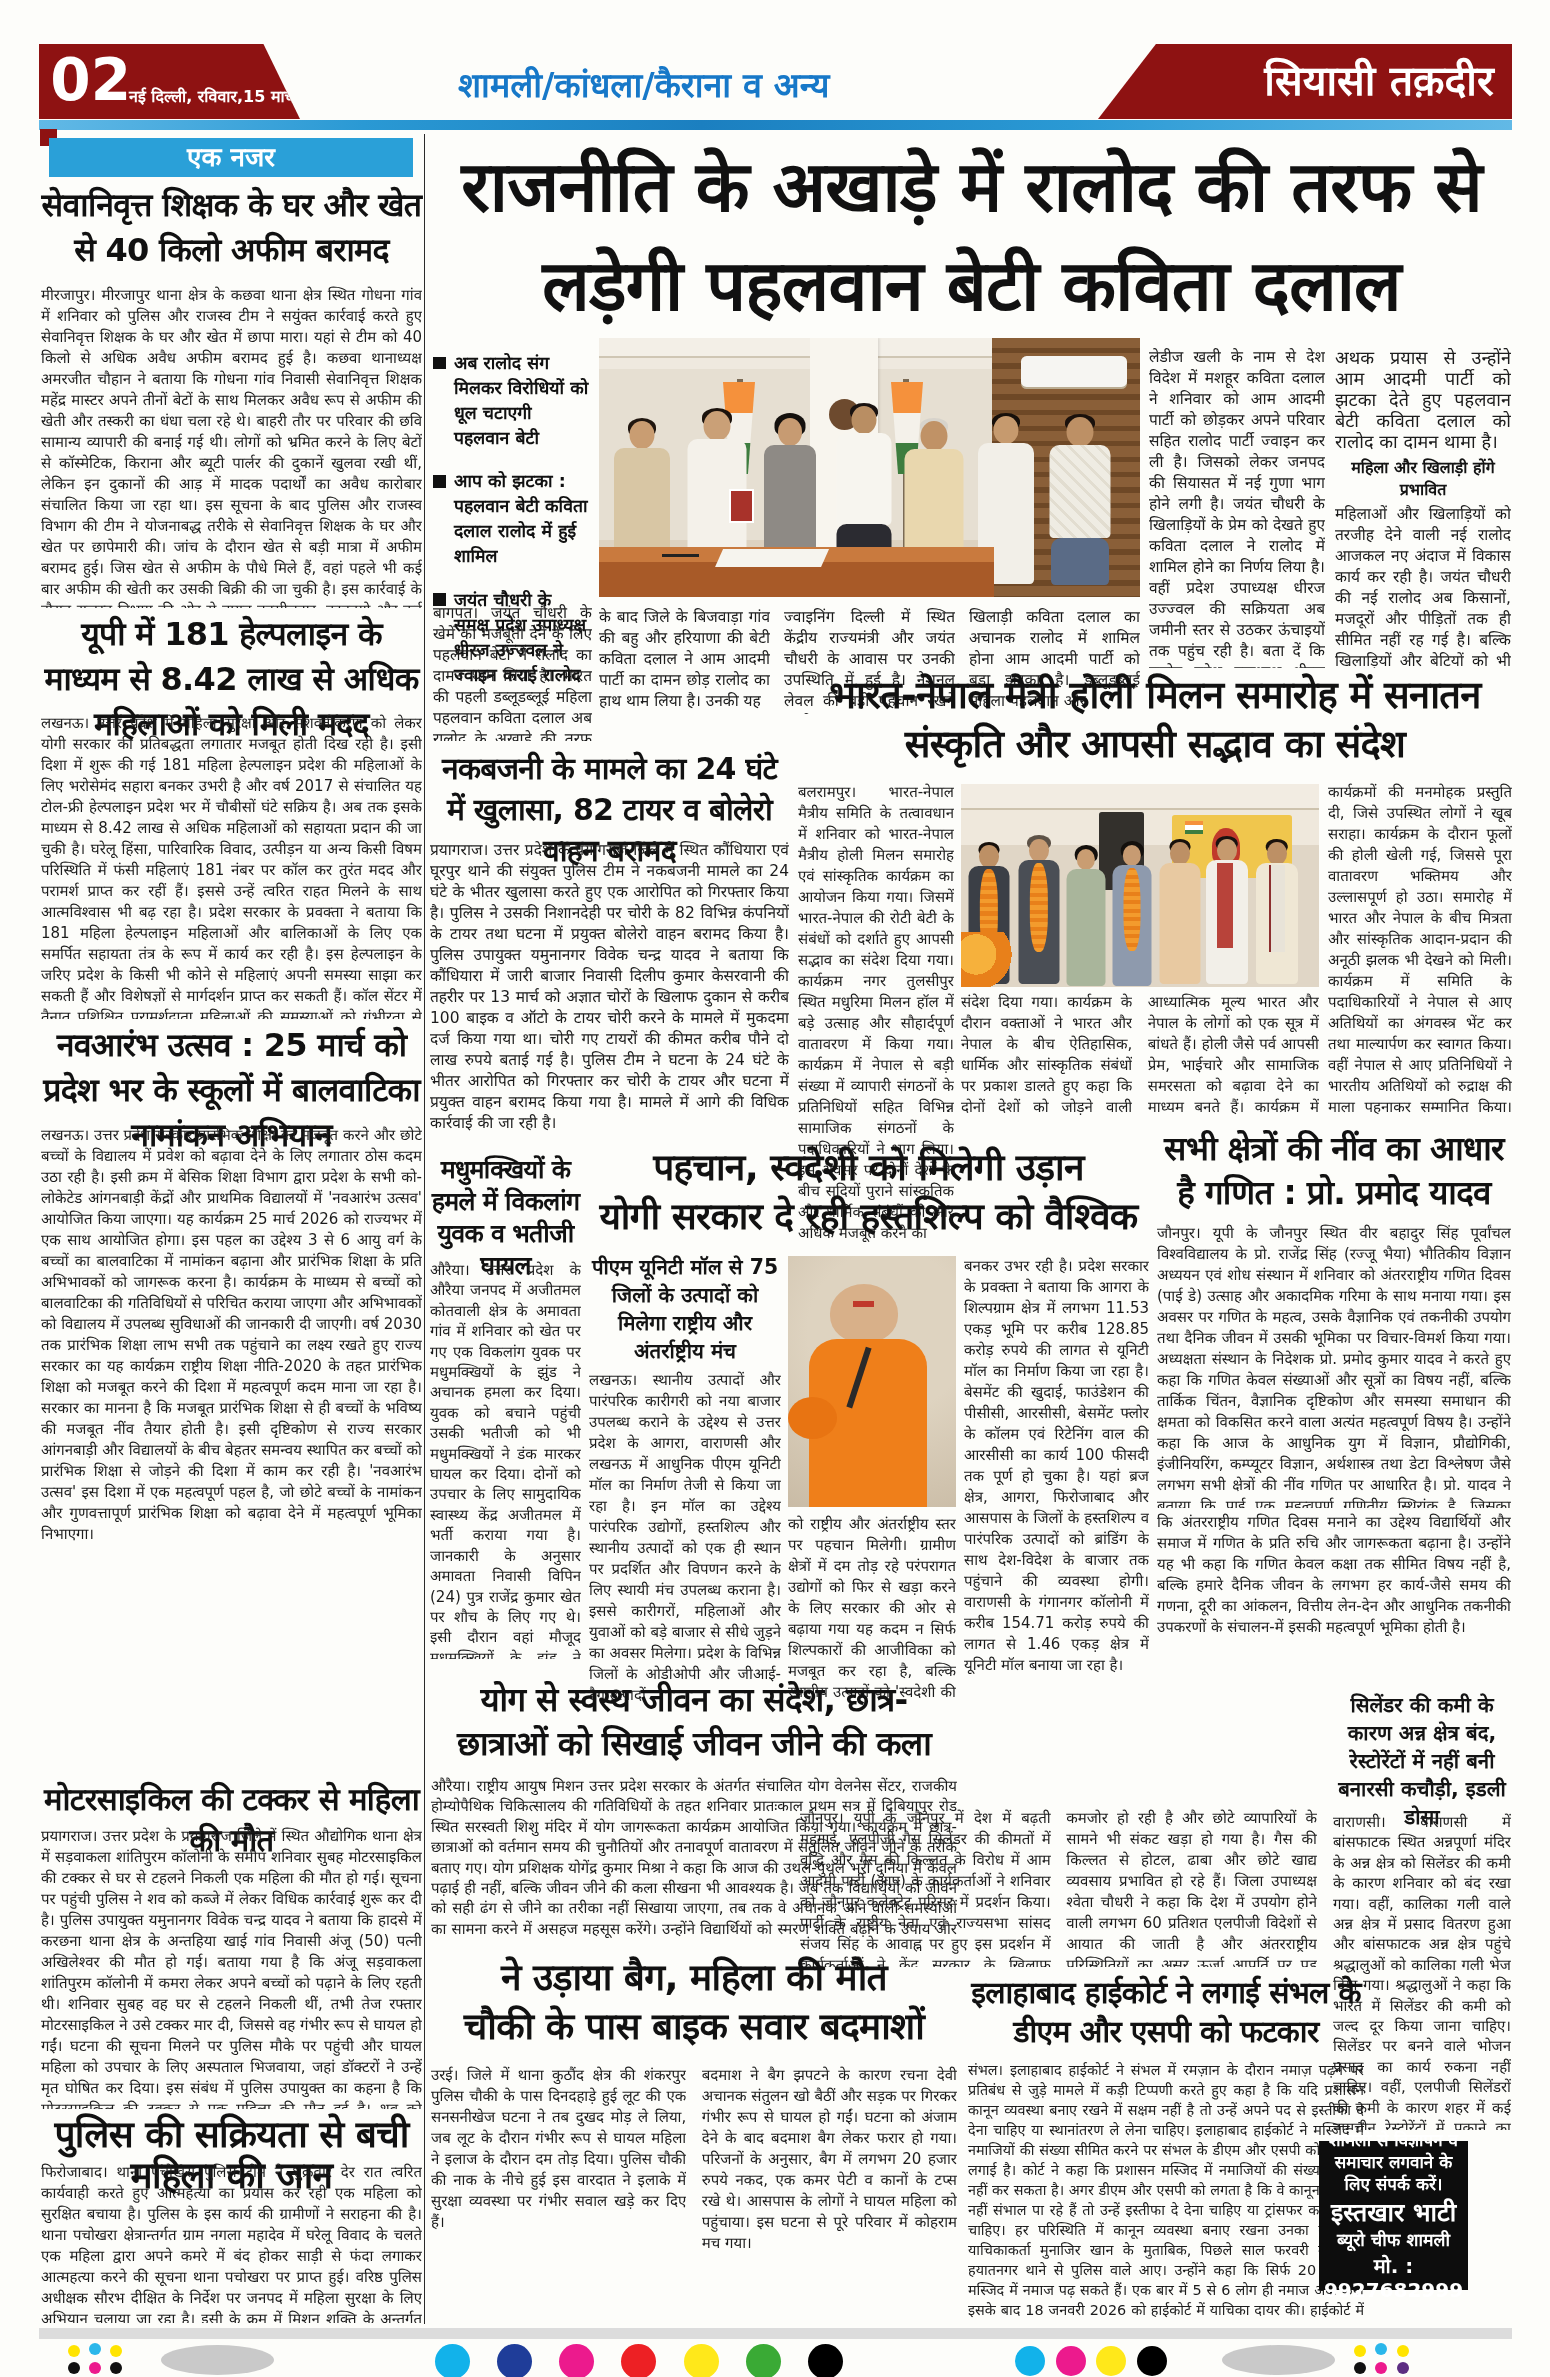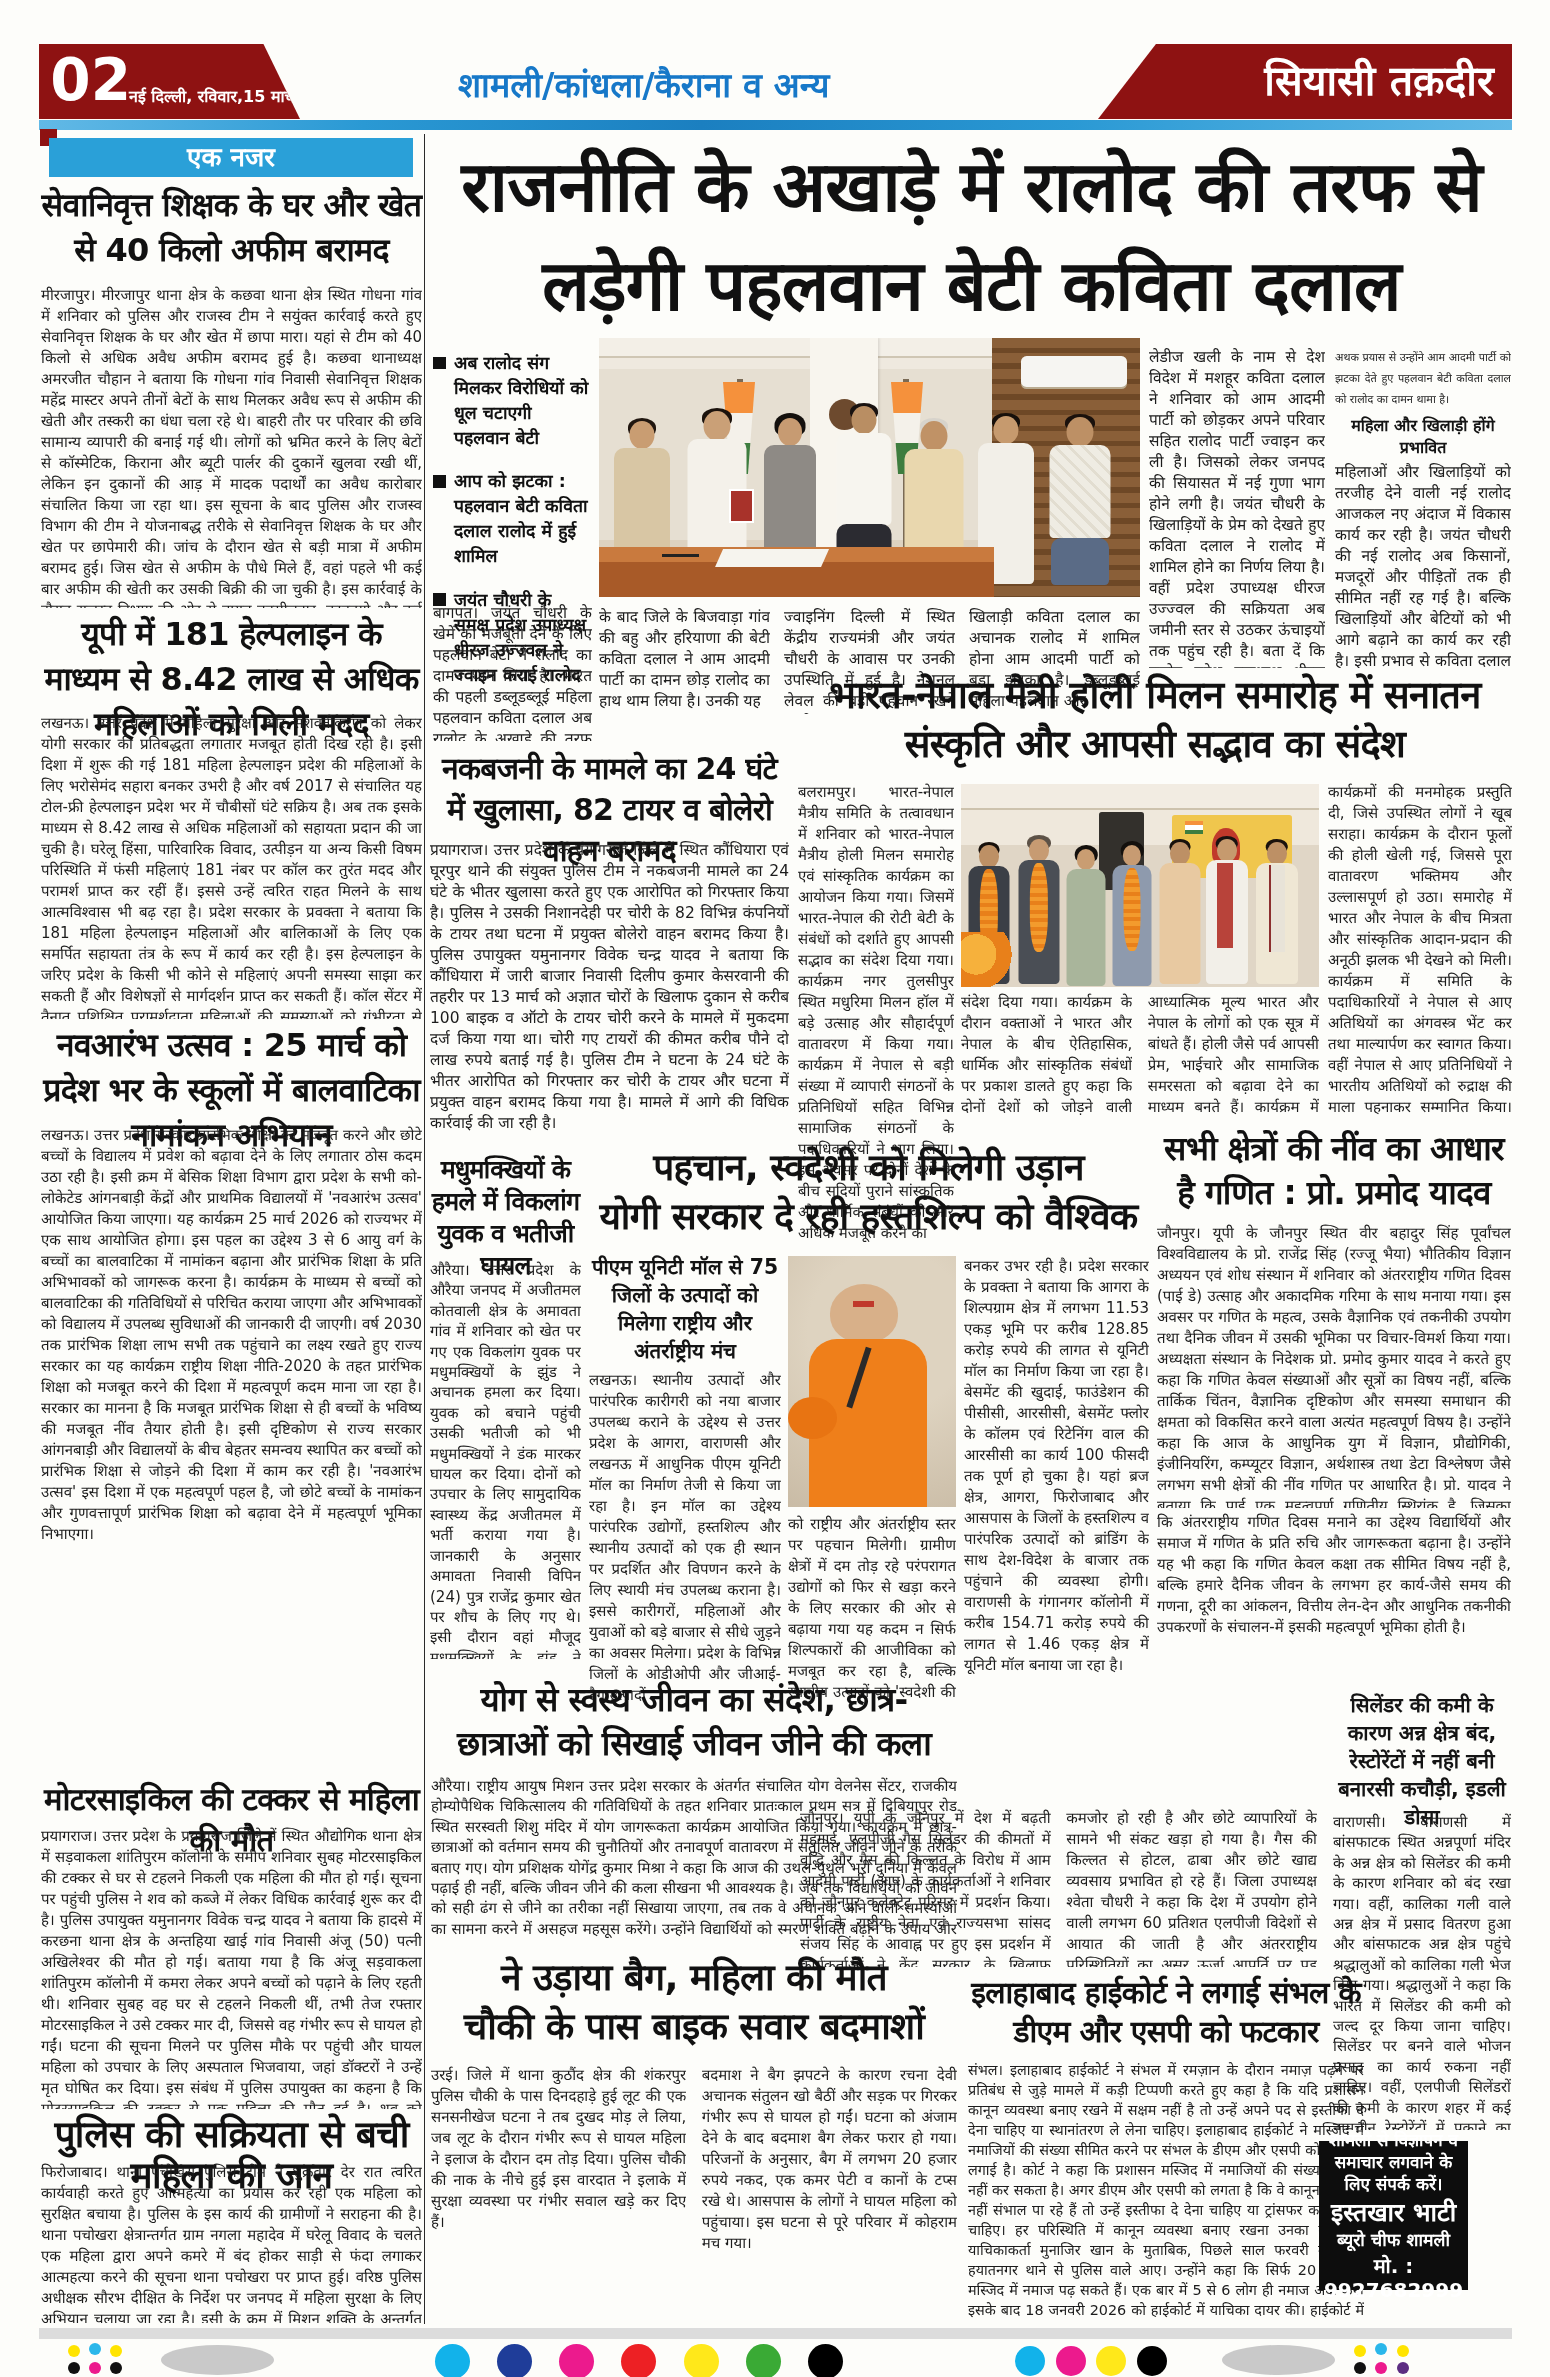--- a/index.html
+++ b/index.html
@@ -162,21 +162,21 @@
   </div>
 
   <div class="abs cols3" style="left:599px;top:607px;width:541px;height:107px;">
     <div class="bd" style="font-size:15.5px;line-height:21px;">के बाद जिले के बिजवाड़ा गांव की बहु और हरियाणा की बेटी कविता दलाल ने आम आदमी पार्टी का दामन छोड़ रालोद का हाथ थाम लिया है। उनकी यह</div>
     <div class="bd" style="font-size:15.5px;line-height:21px;">ज्वाइनिंग दिल्ली में स्थित केंद्रीय राज्यमंत्री और जयंत चौधरी के आवास पर उनकी उपस्थिति में हुई है। नेशनल लेवल की बड़ी पहचान रखने वाली</div>
     <div class="bd" style="font-size:15.5px;line-height:21px;">खिलाड़ी कविता दलाल का अचानक रालोद में शामिल होना आम आदमी पार्टी को बड़ा झटका है। डब्लूडब्लूई महिला पहलवान और</div>
   </div>
 
   <div class="abs bd" style="left:1149px;top:347px;width:176px;height:321px;font-size:15.5px;line-height:21px;">लेडीज खली के नाम से देश विदेश में मशहूर कविता दलाल ने शनिवार को आम आदमी पार्टी को छोड़कर अपने परिवार सहित रालोद पार्टी ज्वाइन कर ली है। जिसको लेकर जनपद की सियासत में नई गुणा भाग होने लगी है। जयंत चौधरी के खिलाड़ियों के प्रेम को देखते हुए कविता दलाल ने रालोद में शामिल होने का निर्णय लिया है। वहीं प्रदेश उपाध्यक्ष धीरज उज्ज्वल की सक्रियता अब जमीनी स्तर से उठकर ऊंचाइयों तक पहुंच रही है। बता दें कि रालोद प्रदेश उपाध्यक्ष धीरज उज्ज्वल संगठन पर जमीनी कार्यों के लिए जाने जाते हैं। चाहे सदस्यता अभियान हो या पार्टी सुप्रीमो के कार्यक्रम, धीरज उज्ज्वल हमेशा ही संगठन के लिए शत प्रतिशत देते हैं। इसी क्रम में उनके</div>
   <div class="abs" style="left:1335px;top:347px;width:176px;height:321px;overflow:hidden;">
-    <div class="bd" style="font-size:11px;line-height:21px;">अथक प्रयास से उन्होंने आम आदमी पार्टी को झटका देते हुए पहलवान बेटी कविता दलाल को रालोद का दामन थामा है।</div>
+    <div class="bd" style="font-size:18px;line-height:21px;">अथक प्रयास से उन्होंने आम आदमी पार्टी को झटका देते हुए पहलवान बेटी कविता दलाल को रालोद का दामन थामा है।</div>
     <div style="font-size:16px;font-weight:900;text-align:center;margin:4.2px 0;">महिला और खिलाड़ी होंगे प्रभावित</div>
     <div class="bd" style="font-size:15.5px;line-height:21px;">महिलाओं और खिलाड़ियों को तरजीह देने वाली नई रालोद आजकल नए अंदाज में विकास कार्य कर रही है। जयंत चौधरी की नई रालोद अब किसानों, मजदूरों और पीड़ितों तक ही सीमित नहीं रह गई है। बल्कि खिलाड़ियों और बेटियों को भी आगे बढ़ाने का कार्य कर रही है। इसी प्रभाव से कविता दलाल ने आम आदमी पार्टी को छोड़कर रालोद का दामन थामा है। चर्चा यह भी है कि जनपद बागपत की तीन सीटों में से एक सीट महिला के खाते में भी जा सकती है।</div>
   </div>
 
   <div class="abs hl" style="left:430px;top:748px;width:359px;font-size:30px;line-height:41px;">नकबजनी के मामले का 24 घंटे में खुलासा, 82 टायर व बोलेरो वाहन बरामद</div>
   <div class="abs bd" style="left:430px;top:840px;width:359px;height:296px;font-size:15.5px;line-height:21px;">प्रयागराज। उत्तर प्रदेश के प्रयागराज जिले में स्थित कौंधियारा एवं घूरपुर थाने की संयुक्त पुलिस टीम ने नकबजनी मामले का 24 घंटे के भीतर खुलासा करते हुए एक आरोपित को गिरफ्तार किया है। पुलिस ने उसकी निशानदेही पर चोरी के 82 विभिन्न कंपनियों के टायर तथा घटना में प्रयुक्त बोलेरो वाहन बरामद किया है। पुलिस उपायुक्त यमुनानगर विवेक चन्द्र यादव ने बताया कि कौंधियारा में जारी बाजार निवासी दिलीप कुमार केसरवानी की तहरीर पर 13 मार्च को अज्ञात चोरों के खिलाफ दुकान से करीब 100 बाइक व ऑटो के टायर चोरी करने के मामले में मुकदमा दर्ज किया गया था। चोरी गए टायरों की कीमत करीब पौने दो लाख रुपये बताई गई है। पुलिस टीम ने घटना के 24 घंटे के भीतर आरोपित को गिरफ्तार कर चोरी के टायर और घटना में प्रयुक्त वाहन बरामद किया गया है। मामले में आगे की विधिक कार्रवाई की जा रही है।</div>
 
   <div class="abs hl" style="left:798px;top:671px;width:714px;font-size:38px;line-height:49px;">
     <div>भारत-नेपाल मैत्री होली मिलन समारोह में सनातन</div>
     <div>संस्कृति और आपसी सद्भाव का संदेश</div>

